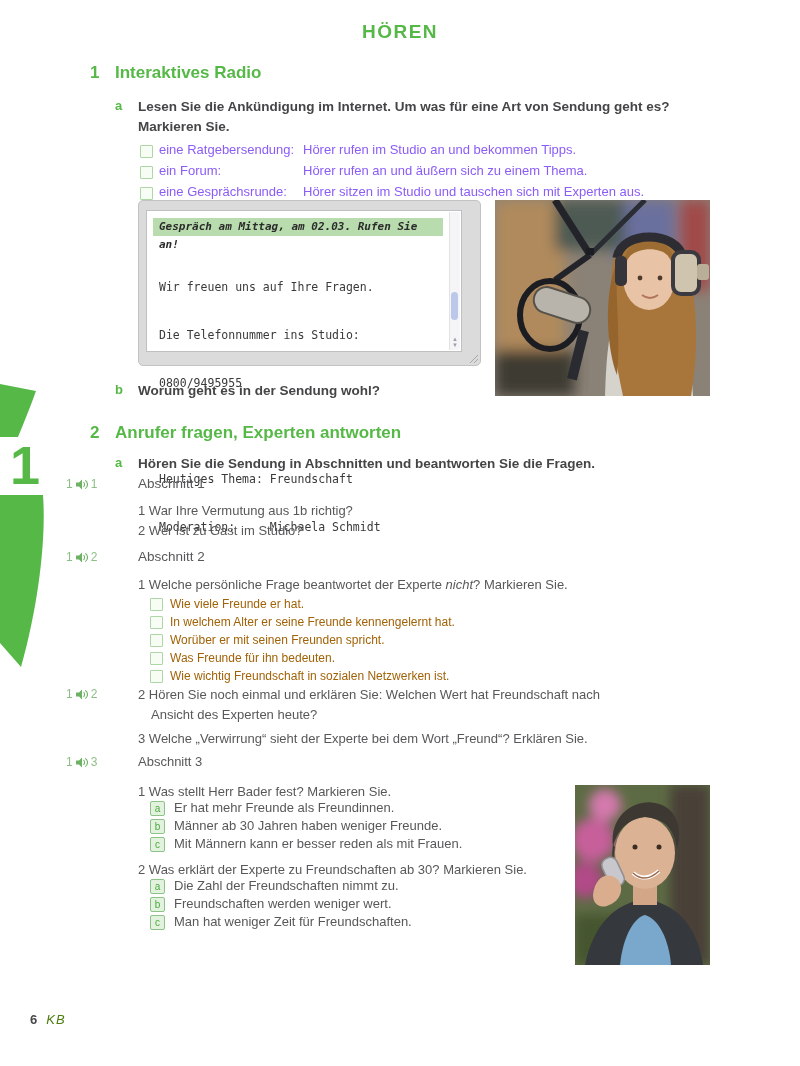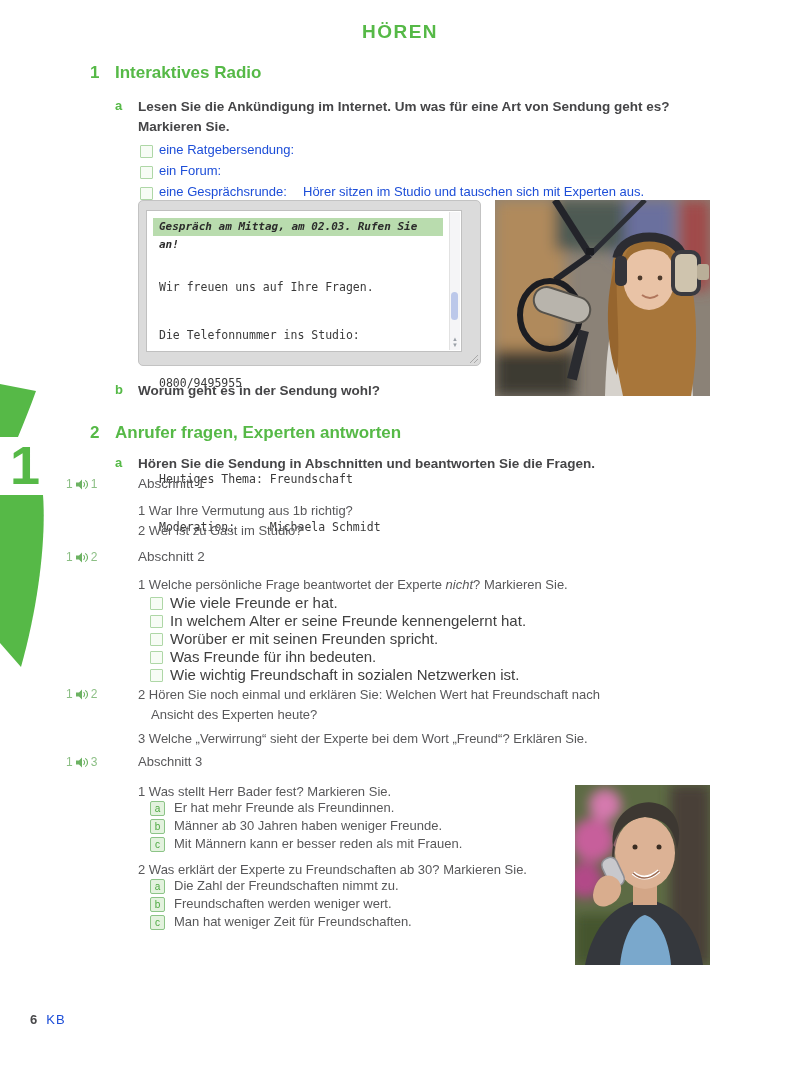--- a/index.html
+++ b/index.html
@@ -10,26 +10,26 @@
   .page-title{top:21px;left:0;width:800px;text-align:center;font-size:19px;font-weight:700;
               color:#56b947;letter-spacing:1.5px;}
   .sec-head{font-size:17px;font-weight:700;color:#56b947;display:flex;}
   .sec-head .num{width:25px;}
   
   .task{display:flex;}
   .task .letter{width:23px;color:#56b947;font-weight:700;font-size:13px;padding-top:1px;}
   .task .ttext{font-weight:700;color:#454547;font-size:13.5px;line-height:20px;}
   .plain{font-size:13px;line-height:20px;color:#58585a;}
   
-  .optrow{display:flex;align-items:flex-start;height:21px;font-size:13px;color:#1d4ed8;}
+  .optrow{display:flex;align-items:flex-start;height:21px;font-size:13px;color:#8b5cf6;}
   .cbx{width:11px;height:11px;border:1px solid #aed7a6;background:#f7fcf5;border-radius:1px;
        margin-top:3px;flex:none;}
   .optlabel{margin-left:6px;width:144px;flex:none;}
   .optdesc{flex:none;}
-  .optrow2{display:flex;align-items:center;height:18px;font-size:15px;color:#404040;}
+  .optrow2{display:flex;align-items:flex-end;height:18px;font-size:12px;color:#a16207;}
   .optrow2 .cbx{margin-top:2px;}
   .optrow2 .t{margin-left:7px;}
   
   .abcrow{display:flex;align-items:flex-start;height:18px;font-size:13px;color:#58585a;}
   .abcbox{width:13px;height:13px;border:1px solid #8cc487;background:#e3f2de;border-radius:2px;
           color:#4ea943;font-size:10px;line-height:13px;text-align:center;margin-top:1px;flex:none;}
   .abcrow .t{margin-left:9px;}
   
   .audio{display:flex;align-items:center;gap:3px;font-size:12px;color:#8cbf85;}
   
@@ -51,21 +51,21 @@
            line-height:6px;color:#9aa0a8;}
   .grip{position:absolute;right:2px;bottom:2px;}
   
   .chapnum{left:4px;top:436px;width:42px;text-align:center;font-size:54px;font-weight:800;
            color:#56b947;line-height:58px;}
   
   .photo{overflow:hidden;}
   
   .footer{left:30px;top:1012px;font-size:13px;display:flex;gap:9px;}
   .footer .pg{font-weight:700;color:#48484a;}
-  .footer .bk{color:#1d4ed8;letter-spacing:1px;}
+  .footer .bk{color:#4d7c0f;letter-spacing:1px;font-style:italic;}
   .hang{padding-left:13px;text-indent:-13px;}
   .ital{font-style:italic;}
 </style>
 </head>
 <body>
 
 <div class="abs page-title">HÖREN</div>
 
 <div class="abs sec-head" style="left:90px;top:63px;">
   <span class="num">1</span>
@@ -74,24 +74,26 @@
 
 <div class="abs task" style="left:115px;top:97px;width:600px;">
   <span class="letter">a</span>
   <div class="ttext" style="width:560px;">Lesen Sie die Ankündigung im Internet. Um was für eine Art von Sendung geht es? Markieren Sie.</div>
 </div>
 
 <div class="abs" style="left:140px;top:142px;">
   <div class="optrow">
     <span class="cbx"></span>
     <span class="optlabel">eine Ratgebersendung:</span>
+    <span class="optdesc">Hörer rufen im Studio an und bekommen Tipps.</span>
   </div>
   <div class="optrow">
     <span class="cbx"></span>
     <span class="optlabel">ein Forum:</span>
+    <span class="optdesc">Hörer rufen an und äußern sich zu einem Thema.</span>
   </div>
   <div class="optrow">
     <span class="cbx"></span>
     <span class="optlabel">eine Gesprächsrunde:</span>
     <span class="optdesc">Hörer sitzen im Studio und tauschen sich mit Experten aus.</span>
   </div>
 </div>
 
 <div class="abs browser">
   <div class="inner">

